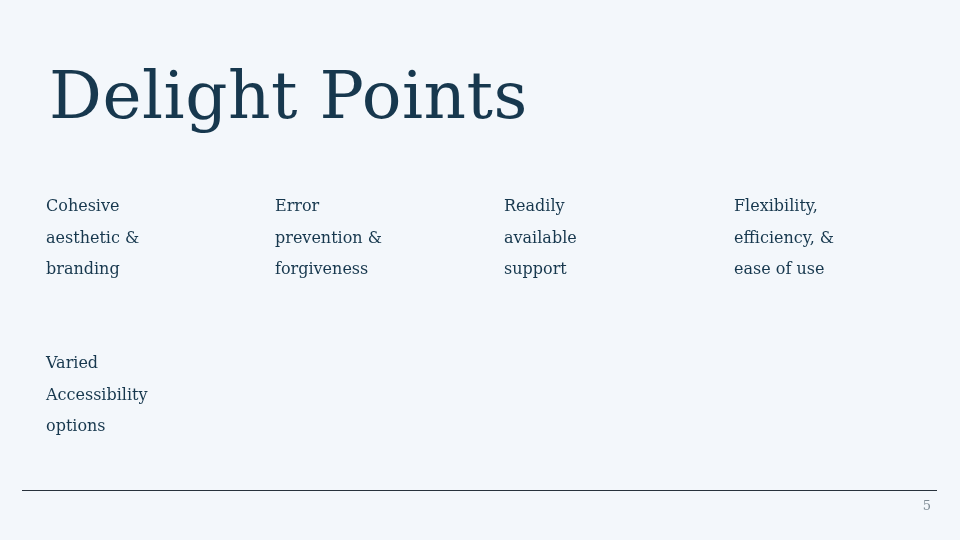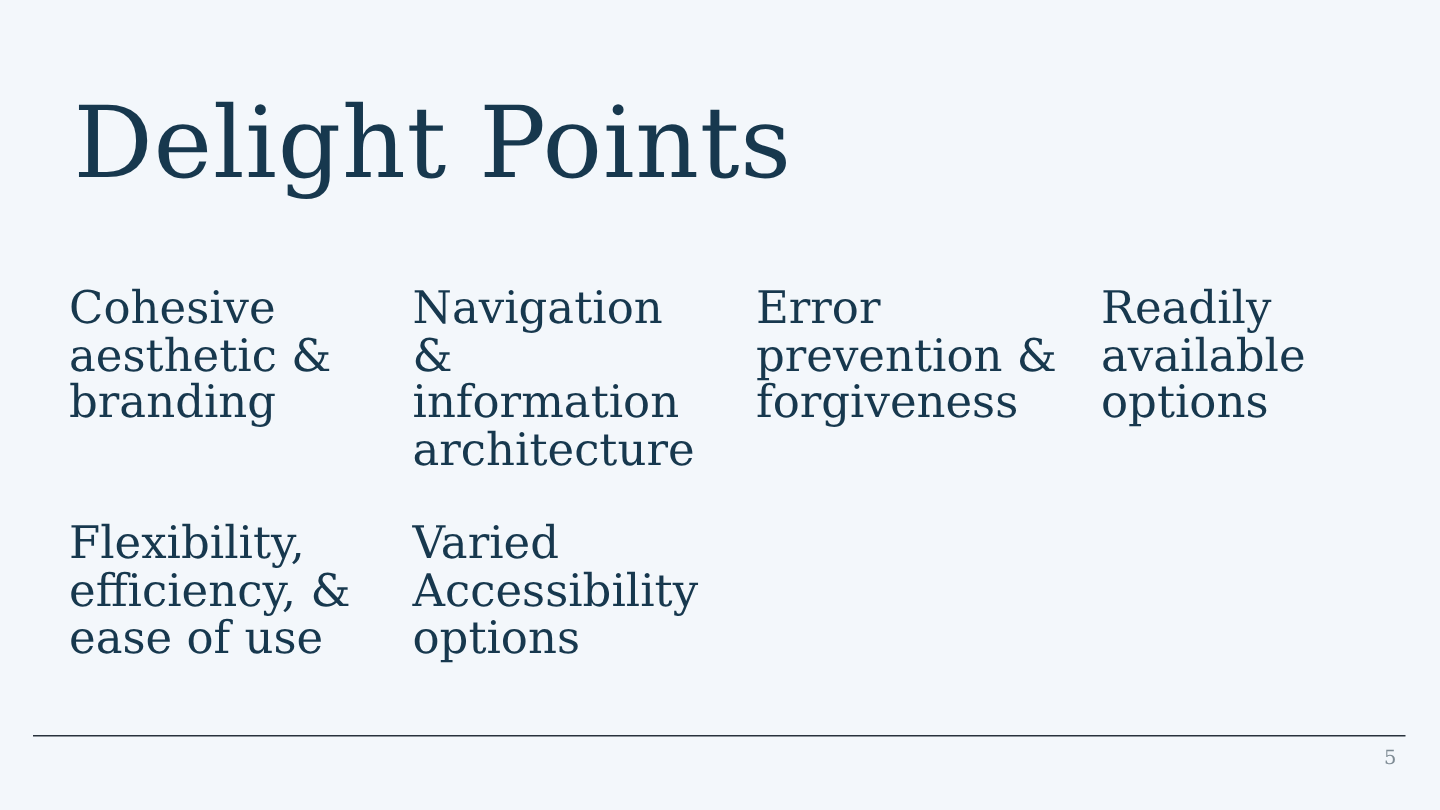--- a/index.html
+++ b/index.html
@@ -33,21 +33,21 @@
   .points-grid {
     position: absolute;
     left: 46px;
     top: 190px;
     width: 918px;
     display: grid;
     grid-template-columns: 229px 229px 230px 230px;
     grid-template-rows: 157px auto;
   }
   .point {
-    font-size: 30px;
+    font-size: 16px;
     line-height: 31.5px;
     color: var(--text, #17384e);
     white-space: pre-line;
     padding-right: 28px;
   }
   .footer-divider {
     position: absolute;
     left: 22px;
     top: 490px;
     width: 915px;
@@ -68,29 +68,26 @@
 <body>
 
 <div class="slide">
 
   <h1 class="title">Delight Points</h1>
 
   <div class="points-grid">
     <div class="point">Cohesive
 aesthetic &amp;
 branding</div>
-    <div class="point">Navigation &amp;
-information
-architecture</div>
     <div class="point">Error
 prevention &amp;
 forgiveness</div>
     <div class="point">Readily
 available
-options</div>
+support</div>
     <div class="point">Flexibility,
 efficiency, &amp;
 ease of use</div>
     <div class="point">Varied
 Accessibility
 options</div>
   </div>
 
   <div class="footer-divider"></div>
 

